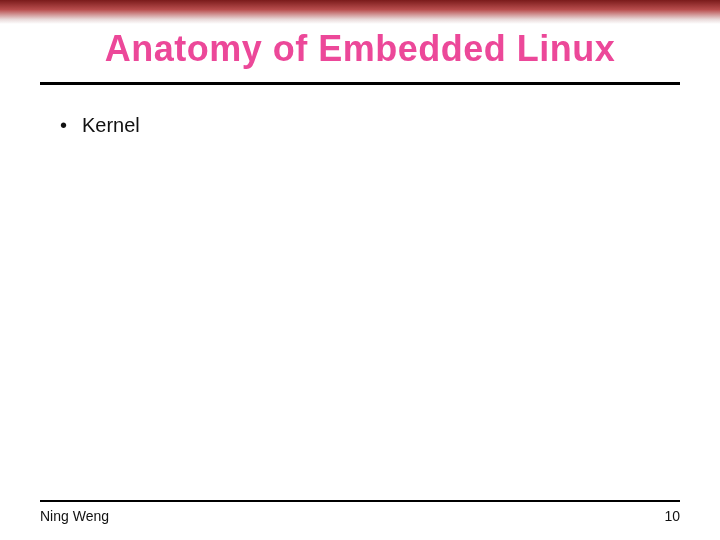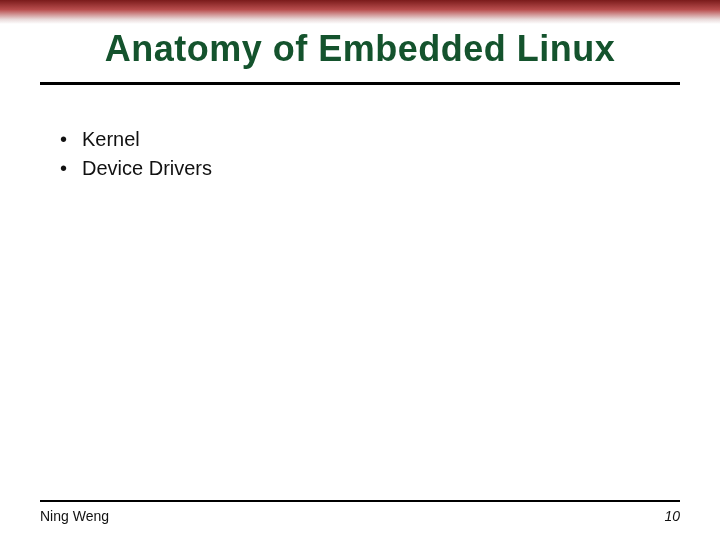--- a/index.html
+++ b/index.html
@@ -13,31 +13,31 @@
     width: 100%;
     height: 24px;
     background: linear-gradient(to bottom, #7a1b1b 0%, #b84d4d 40%, #e8d8d8 80%, #ffffff 100%);
   }
   .title-wrap {
     padding: 4px 40px 8px 40px;
   }
   .title {
     font-size: 36px;
     font-weight: bold;
-    color: #14532d;
+    color: #ec4899;
     text-align: center;
     letter-spacing: 0.5px;
   }
   .title-rule {
     border: none;
     border-top: 3px solid #000;
     margin: 4px 40px 0 40px;
   }
   .content {
-    padding: 40px 60px 0 60px;
+    padding: 26px 60px 0 60px;
   }
   .bullet-list {
     list-style: none;
   }
   .bullet-list li {
     font-size: 20px;
     color: #111;
     line-height: 1.45;
     position: relative;
     padding-left: 22px;
@@ -65,36 +65,35 @@
   .footer-row {
     display: flex;
     justify-content: space-between;
     align-items: baseline;
     font-size: 14px;
     color: #111;
     gap: 40px;
   }
   .footer-left { flex: 1; text-align: left; }
   .footer-center { flex: 1; text-align: center; }
-  .footer-right { flex: 1; text-align: right; font-style: italic; }
+  .footer-right { flex: 1; text-align: right; }
 </style>
 </head>
 <body>
 
 <div class="top-gradient"></div>
 
 <div class="title-wrap">
   <h1 class="title">Anatomy of Embedded Linux</h1>
 </div>
 <hr class="title-rule">
 
 <div class="content">
   <ul class="bullet-list">
     <li>Kernel</li>
-    <li>Device Drivers</li>
   </ul>
 </div>
 
 <div class="footer">
   <hr class="footer-rule">
   <div class="footer-row">
     <span class="footer-left">Ning Weng</span>
     <span class="footer-right">10</span>
   </div>
 </div>

